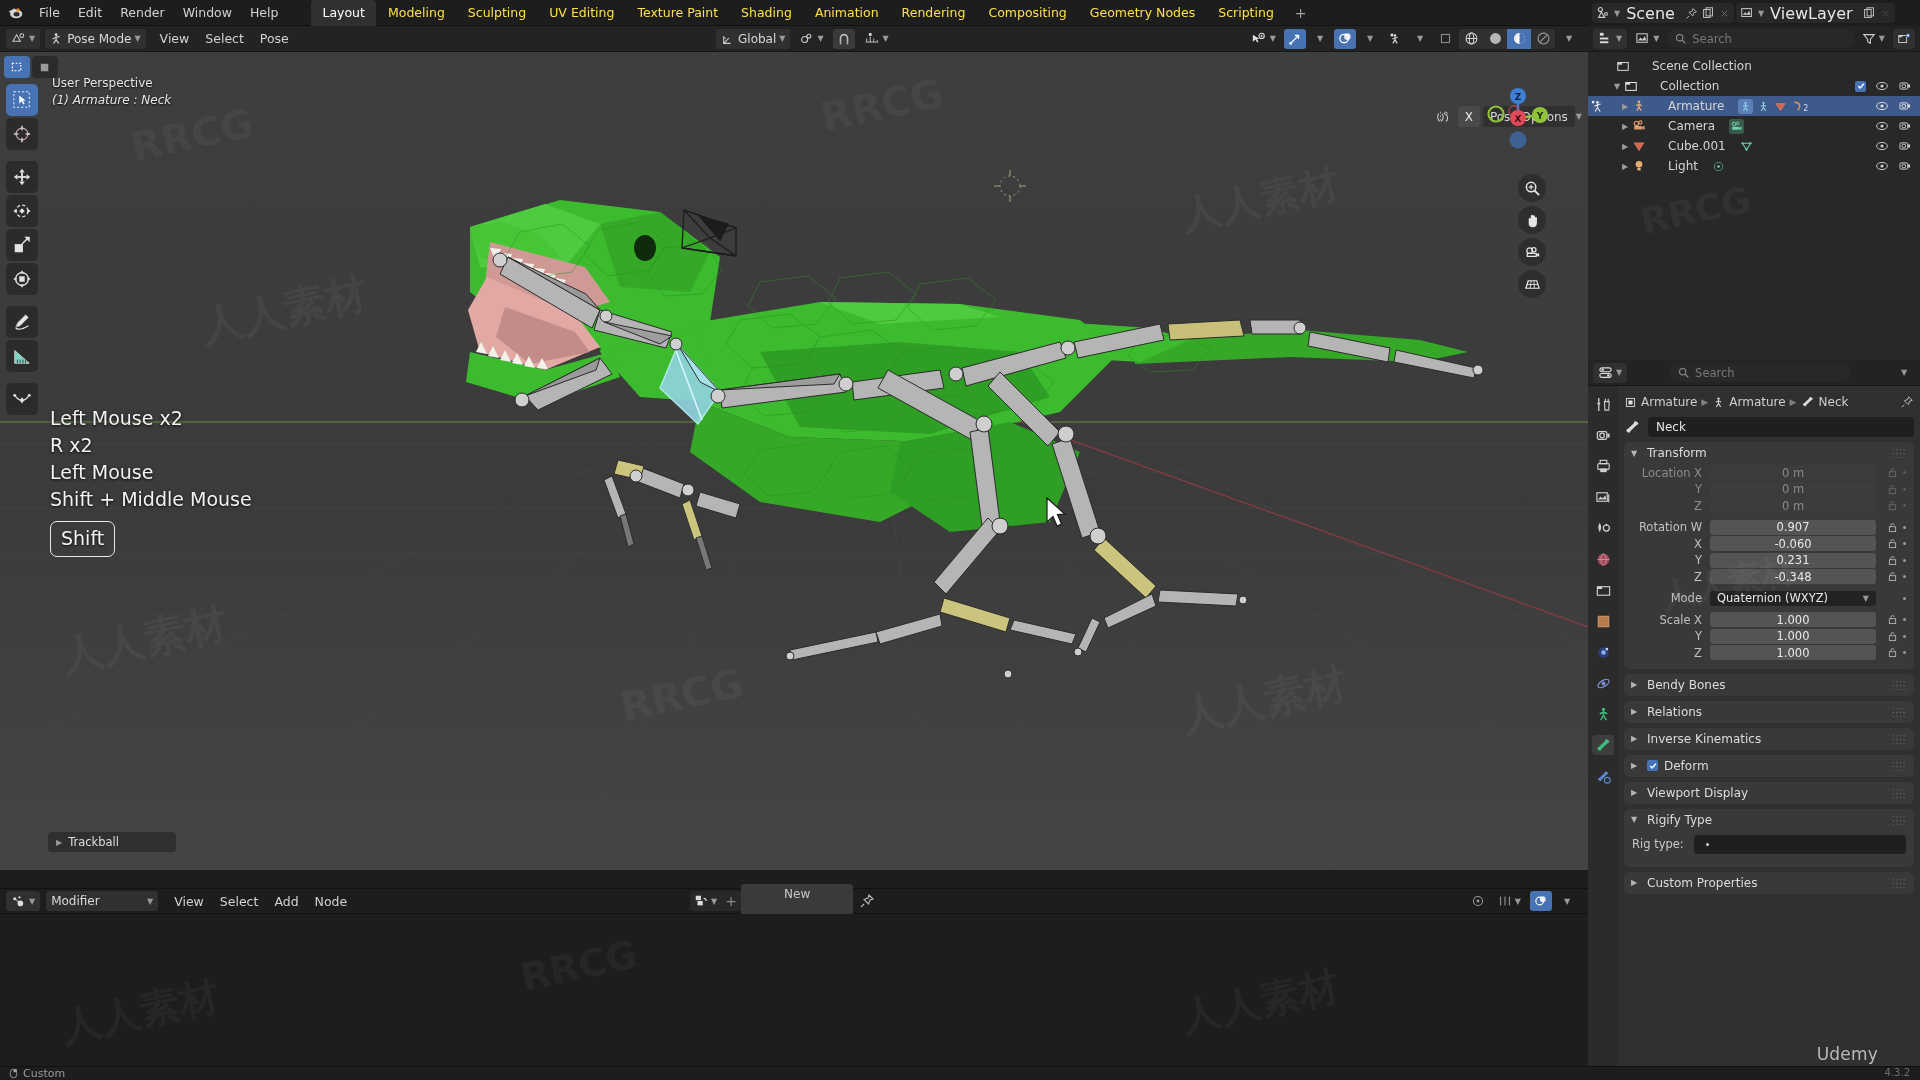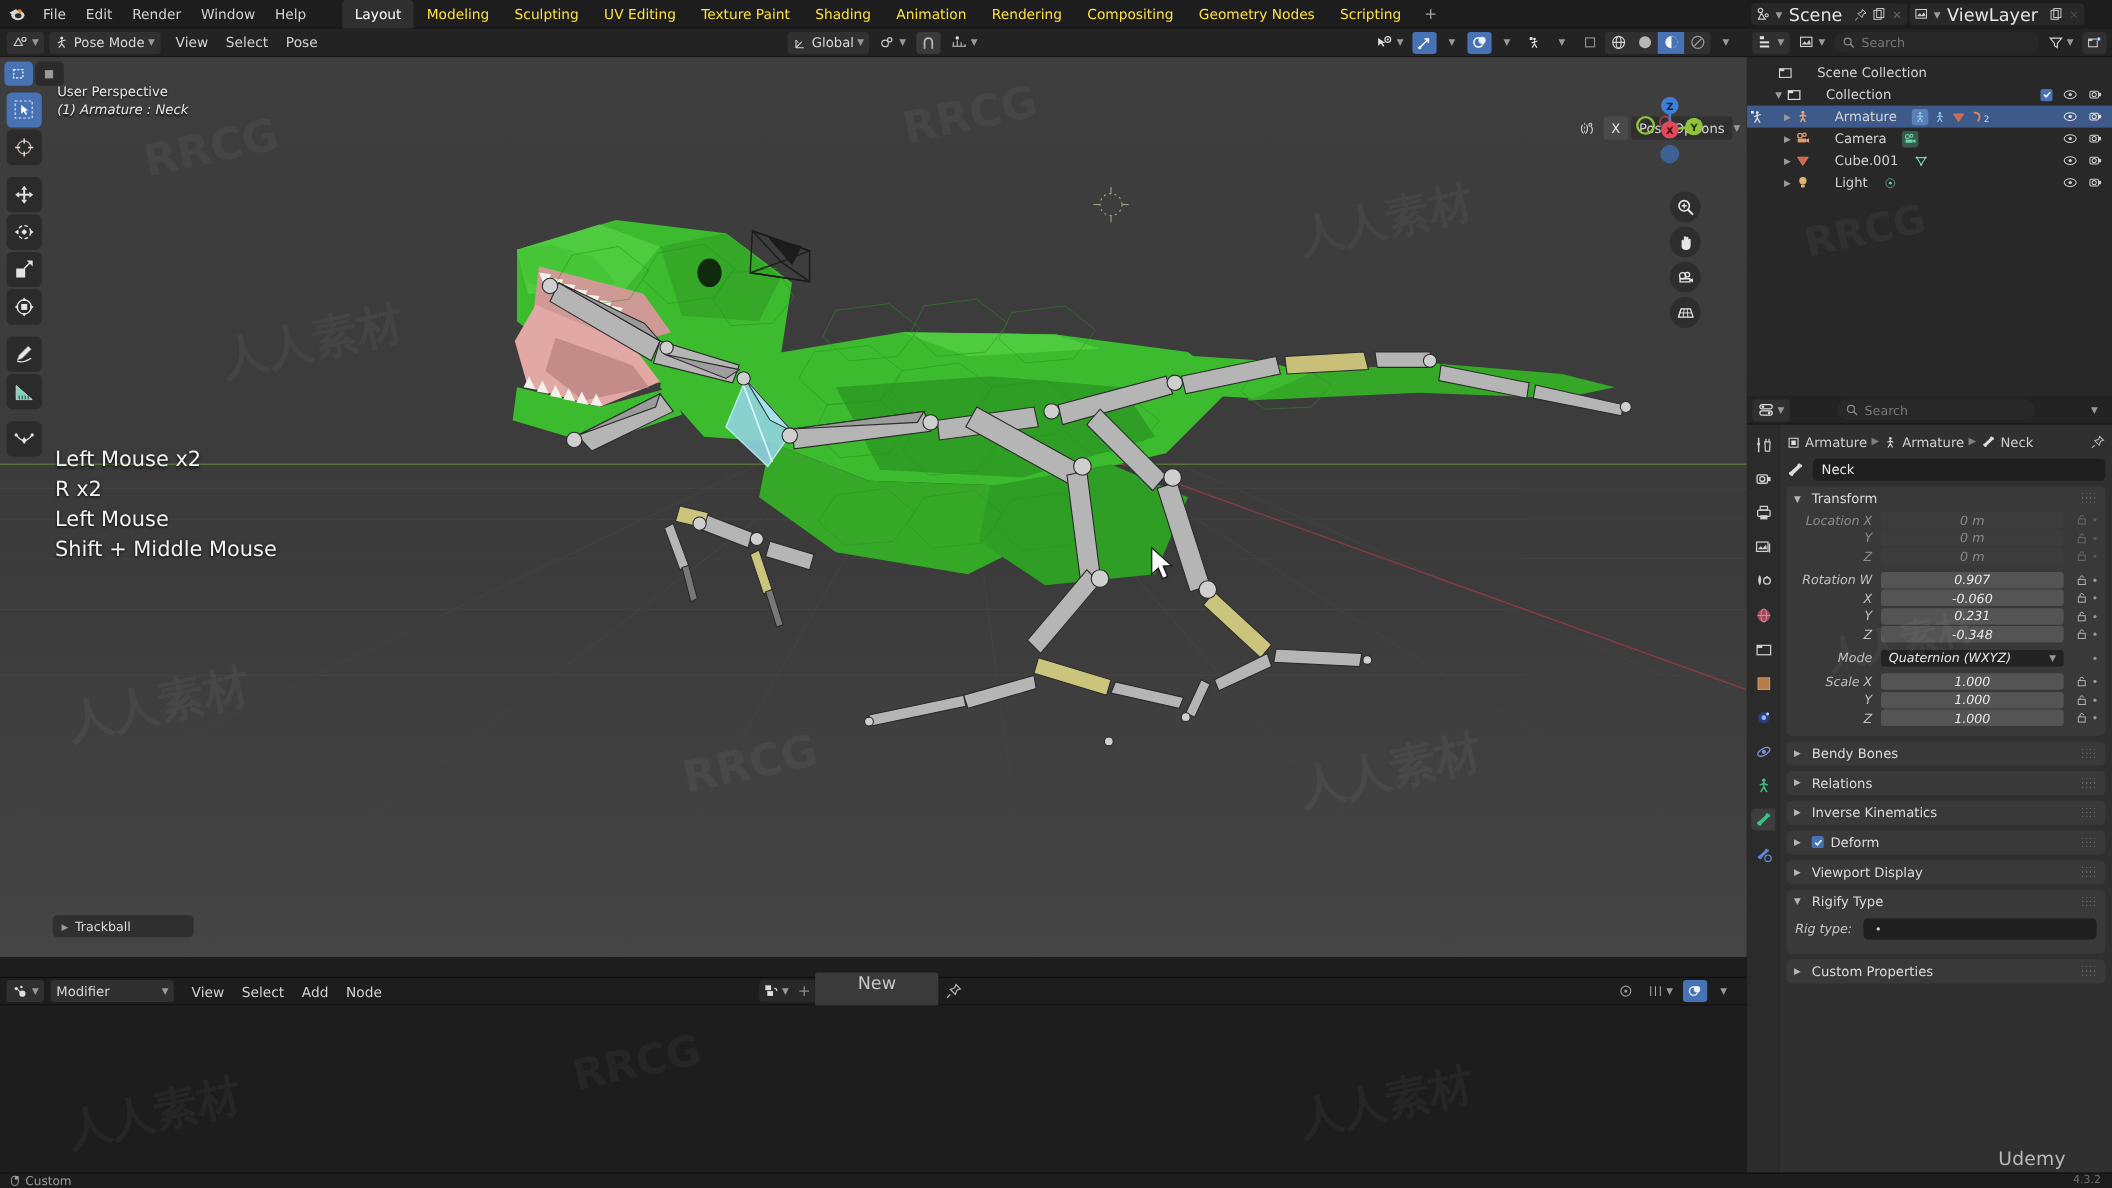--- a/index.html
+++ b/index.html
@@ -115,21 +115,21 @@
     background: #1d1d1d; display: flex; align-items: center; padding: 0 6px;
     border-top: 1px solid #111; border-bottom: 1px solid #111;
   }
   .node-body {
     position: absolute; left: 0; top: 914px; width: 1588px; height: 152px;
     background: #1d1d1d;
   }
   .newbar { display: flex; align-items: center; height: 20px; border-radius: 4px; background: #282828; }
   .newbar .plus { width: 20px; text-align: center; color: #8a8a8a; font-size: 14px; }
   .newbar .newlbl { width: 112px; text-align: center; background: #3a3a3a; height: 35px;
-    line-height: 20px; font-size: 16px; color: #c8c8c8; border-radius: 3px; }
+    line-height: 20px; font-size: 12px; color: #c8c8c8; border-radius: 3px; }
 
   
   .outliner-tophdr {
     position: absolute; left: 1588px; top: 0; width: 332px; height: 26px;
     background: #1d1d1d; display: flex; align-items: center; gap: 2px; padding: 0 4px;
   }
   .scene-field {
     display: flex; align-items: center; height: 20px; background: #282828;
     border-radius: 4px; padding: 0 4px; gap: 4px;
   }
@@ -185,21 +185,21 @@
   }
   .panel {
     margin-top: 5px; background: #393939; border-radius: 5px; padding: 0;
   }
   .panel-hdr {
     display: flex; align-items: center; height: 22px; padding: 0 7px;
     font-size: 12px; color: #dcdcdc; gap: 6px; position: relative;
   }
   .panel-hdr .tri { font-size: 8px; color: #b5b5b5; width: 10px; }
   .grip { position: absolute; right: 8px; color: #6a6a6a; font-size: 9px; letter-spacing: .5px; line-height: 4px; }
-  .panel-body { padding: 1px 8px 7px 8px; font-style: italic; }
+  .panel-body { padding: 1px 8px 7px 8px; }
   .frow { display: flex; align-items: center; height: 15px; margin-bottom: 1.5px; }
   .flabel { width: 78px; text-align: right; padding-right: 8px; font-size: 11.5px; color: #c0c0c0; }
   .flabel.dim { color: #8c8c8c; }
   .fval {
     flex: 1; height: 15px; background: #545454; border-radius: 3px;
     display: flex; align-items: center; justify-content: center;
     font-size: 11.5px; color: #e8e8e8;
   }
   .fval.dim { background: #3c3c3c; color: #8a8a8a; }
   .fval.dropdown { background: #232323; justify-content: space-between; padding: 0 7px; }
@@ -652,20 +652,21 @@
     </svg>
 
     <div class="vp-text" style="left:52px;top:24px;">User Perspective</div>
     <div class="vp-text" style="left:52px;top:41px;font-style:italic;">(1) Armature : Neck</div>
 
     <div class="overlay-keys">
       <div>Left Mouse x2</div>
       <div>R x2</div>
       <div>Left Mouse</div>
       <div>Shift + Middle Mouse</div>
+      <div><span class="keycap">Shift</span></div>
     </div>
 
     <div class="tool-mode">
       <div class="on">
         <svg width="15" height="15" viewBox="0 0 16 16">
             <rect x="2.5" y="3.5" width="9" height="8" fill="none" stroke="#fff" stroke-width="1.2" stroke-dasharray="2 1.6"></rect>
           </svg>
       </div>
       <div>
         <svg width="15" height="15" viewBox="0 0 16 16">

